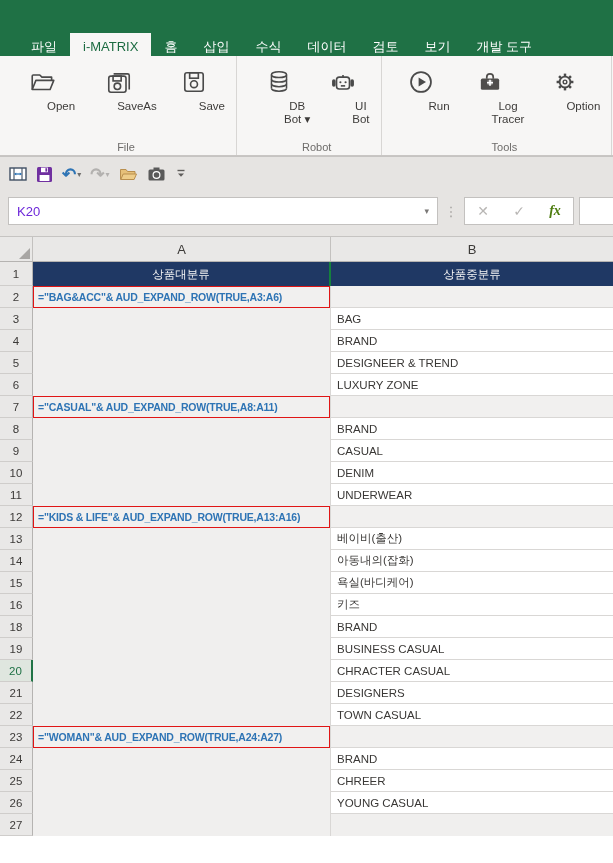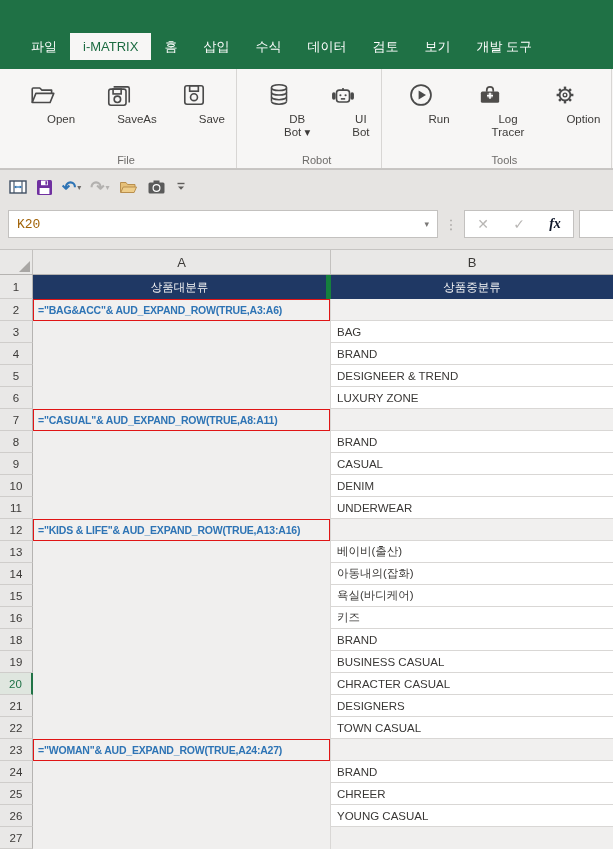--- a/index.html
+++ b/index.html
@@ -1,21 +1,21 @@
 <!DOCTYPE html>
 <html><head>
 <meta charset="utf-8">
 <style>
   * { margin:0; padding:0; box-sizing:border-box; }
   html,body { width:613px; height:863px; overflow:hidden; background:#e6e4e2;
               font-family:"Liberation Sans", sans-serif; }
   .app { width:613px; height:863px; position:relative; background:#fff; }
 
   
-  .greenhead { height:69px; background:#1f7145; }
+  .greenhead { height:56px; background:#1f7145; }
   .titlebar  { height:33px; }
   .tabrow { height:27px; display:flex; align-items:stretch; padding-left:18px; white-space:nowrap; }
   .tab { color:#ffffff; font-size:13px; padding:0 13px; display:flex; align-items:center; cursor:default; }
   .tab.active { background:#f7f6f5; color:#1c6b41; }
 
   
   .ribbon { height:100px; background:#f7f6f5; border-bottom:1px solid #c9c6c4; display:flex; }
   .rgroup { position:relative; padding:6px 8px 18px 8px; border-right:1px solid #d8d6d4; display:flex; align-items:flex-start; }
   .rgroup-label { position:absolute; bottom:2px; left:16px; right:0; text-align:center; font-size:11px; color:#6e6c6a; }
   .rbtn { display:flex; flex-direction:column; align-items:center; min-width:40px; padding:2px 3px; cursor:default; }
@@ -23,27 +23,27 @@
   .rbtn .rlab { font-size:11.5px; color:#3d3b39; line-height:13px; text-align:center;margin-left:36px; }
 
   
   .band { height:80px; background:#e6e4e2; border-top:1px solid #c6c4c2; }
   .qatrow { height:34px; display:flex; align-items:center; padding-left:9px; gap:9px; }
   .qicon { display:flex; align-items:center; }
   .glyphbtn { font-weight:bold; font-size:17px; line-height:17px; }
   .caret-s { font-size:8px; color:#6f6d6b; margin-left:1px; }
   .fbarrow { height:40px; display:flex; align-items:center; padding-left:8px; }
   .namebox { width:430px; height:28px; background:#fff; border:1px solid #c3c1bf; display:flex; align-items:center; }
-  .namebox .nbval { font-size:13px; color:#a16207; padding-left:8px;font-family:Liberation Mono, monospace; }
+  .namebox .nbval { font-size:13px; color:#6d28d9; padding-left:8px; }
   .namebox .nbcaret { margin-left:auto; padding-right:8px; font-size:9px; color:#7a7876; }
   .vdots { width:26px; text-align:center; color:#a09e9c; font-size:13px; }
   .fxbox { width:110px; height:28px; background:#fff; border:1px solid #c3c1bf; display:flex; }
   .fxbox span { flex:1; display:flex; align-items:center; justify-content:center; font-size:14px; }
   .fxbox .dis { color:#b8b6b4; }
-  .fxbox .fx { font-family:"Liberation Serif", serif; font-style:italic; font-weight:bold; color:#0f172a; }
+  .fxbox .fx { font-family:"Liberation Serif", serif; font-style:italic; font-weight:bold; color:#4d7c0f; }
   .fmlabar { flex:1; height:28px; background:#fff; border:1px solid #c3c1bf; border-right:none; margin-left:5px; }
 
   
   .sheet { background:#f0efee; }
   .colheaders { display:flex; height:26px; background:#e9e8e7; border-top:1px solid #c6c4c2; border-bottom:1px solid #b5b3b1; }
   .corner { width:33px; flex:none; border-right:1px solid #c3c1bf; position:relative; }
   .corner::after { content:''; position:absolute; right:2px; bottom:2px; width:0; height:0;
                    border-style:solid; border-width:0 0 11px 11px; border-color:transparent transparent #a8a6a4 transparent; }
   .colh { width:298px; flex:none; text-align:center; line-height:26px; font-size:13px; color:#3c3a38; border-right:1px solid #c3c1bf; }
   .colh.bcol { flex:1; width:auto; border-right:none; }
@@ -52,21 +52,21 @@
   .row.hdr { height:24px; }
   .rownum { width:33px; flex:none; background:#e9e8e7; border-right:1px solid #b5b3b1; border-bottom:1px solid #cfcdcb;
             display:flex; align-items:center; justify-content:center; font-size:11.5px; color:#3c3a38; }
   .rownum.sel { background:#dfe6df; color:#1e7145; border-right:2px solid #217346; }
   .cell-a { width:298px; flex:none; background:#f0efee; border-right:1px solid #d9d7d5;
             display:flex; align-items:center; overflow:hidden; white-space:nowrap; }
   .cell-b { flex:1; background:#ffffff; border-bottom:1px solid #d9d7d5;
             display:flex; align-items:center; padding-left:6px; font-size:11.5px; color:#3a3836; white-space:nowrap; overflow:hidden; }
   .row.hdr .cell-a, .row.hdr .cell-b { background:#1f3864; color:#f5f5f5; justify-content:center; padding-left:0;
             font-size:11.5px; border-bottom:none; }
-  .row.hdr .cell-a { border-right:5px solid #15803d; }
+  .row.hdr .cell-a { border-right:2px solid #15803d; }
   .cell-a.formula { position:relative; z-index:2; color:#2e74b5; font-weight:bold; font-size:10.5px;
             padding-left:5px; letter-spacing:-0.2px; background:#f1f0ef; }
   .cell-a.formula::after { content:''; position:absolute; inset:-1px; border:2px solid #e01515; pointer-events:none; }
   .cell-b.shade { background:#f1f0ef; }
   svg { display:block; }
 </style>
 </head>
 <body>
 
 <div class="app">

